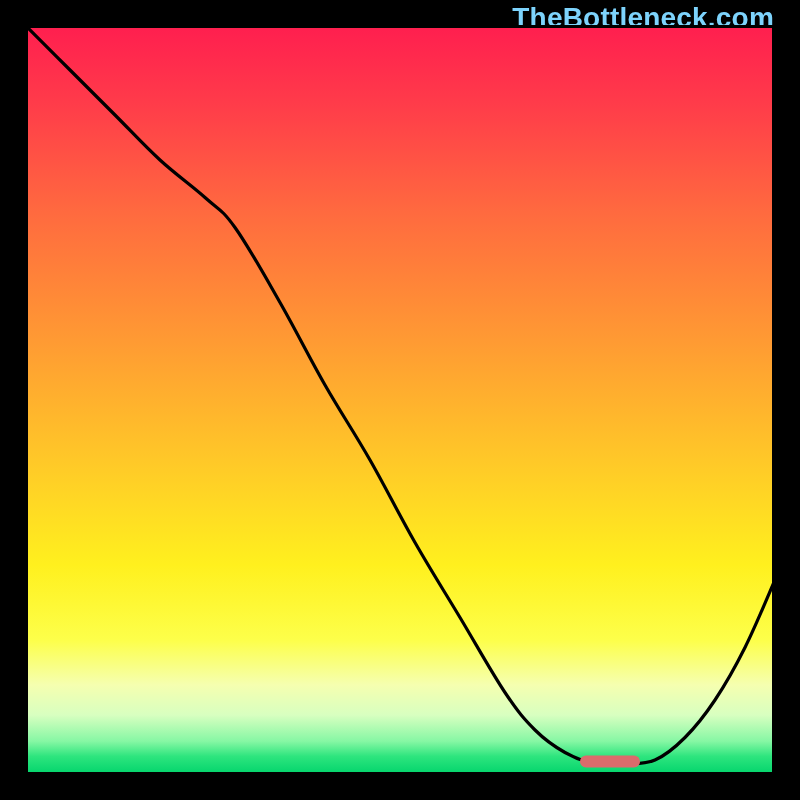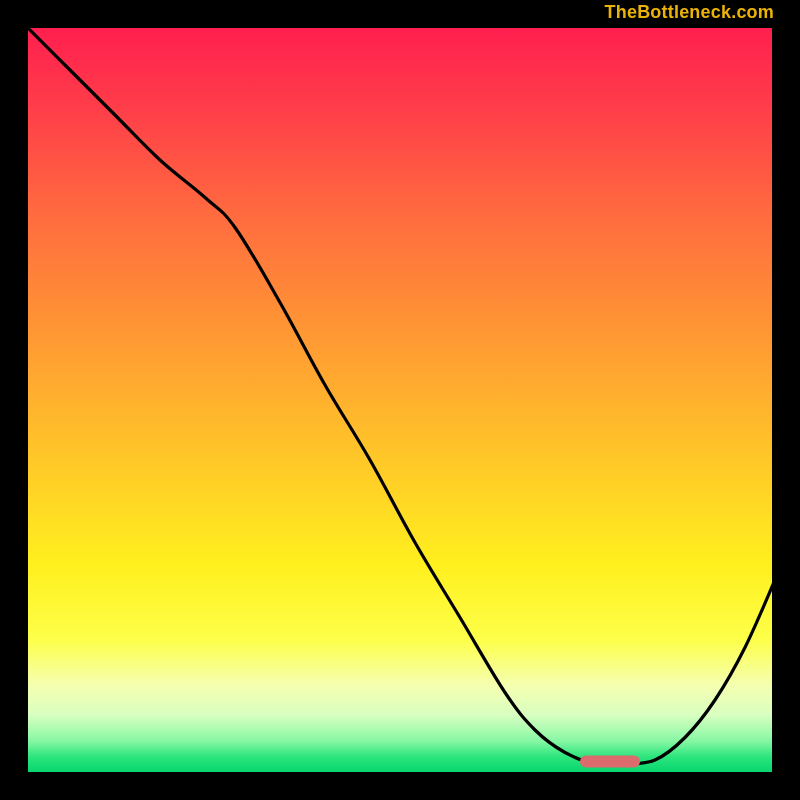--- a/index.html
+++ b/index.html
@@ -16,22 +16,22 @@
     left: 25px;
     top: 25px;
     width: 750px;
     height: 750px;
     box-sizing: border-box;
   }
   .watermark {
     position: absolute;
     top: 2px;
     right: 26px;
-    color: #eab308;
-    font-size: 18px;
+    color: #7dd3fc;
+    font-size: 28px;
     font-weight: 600;
     letter-spacing: 0.2px;
   }
   svg {
     display: block;
   }
 </style>
 </head>
 <body>
 

